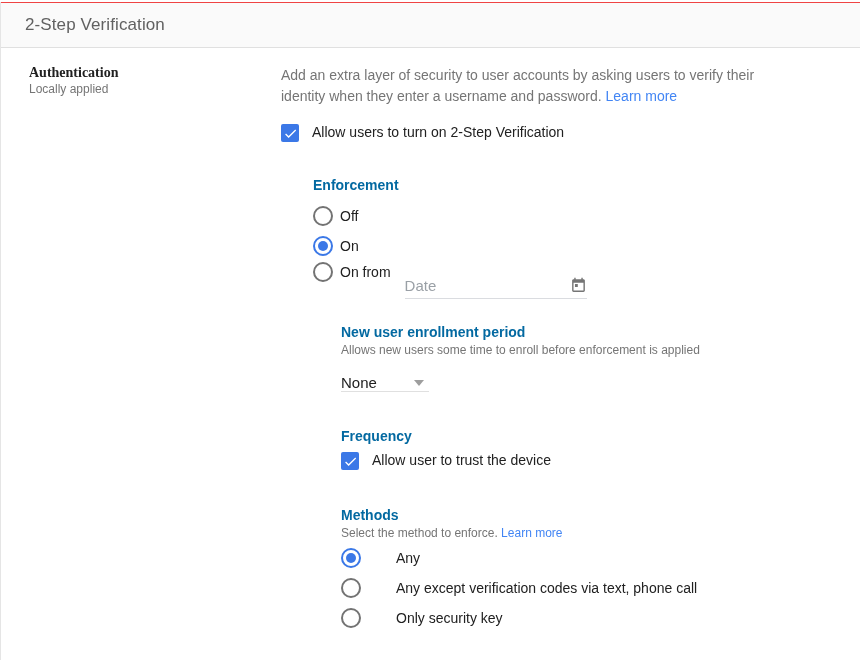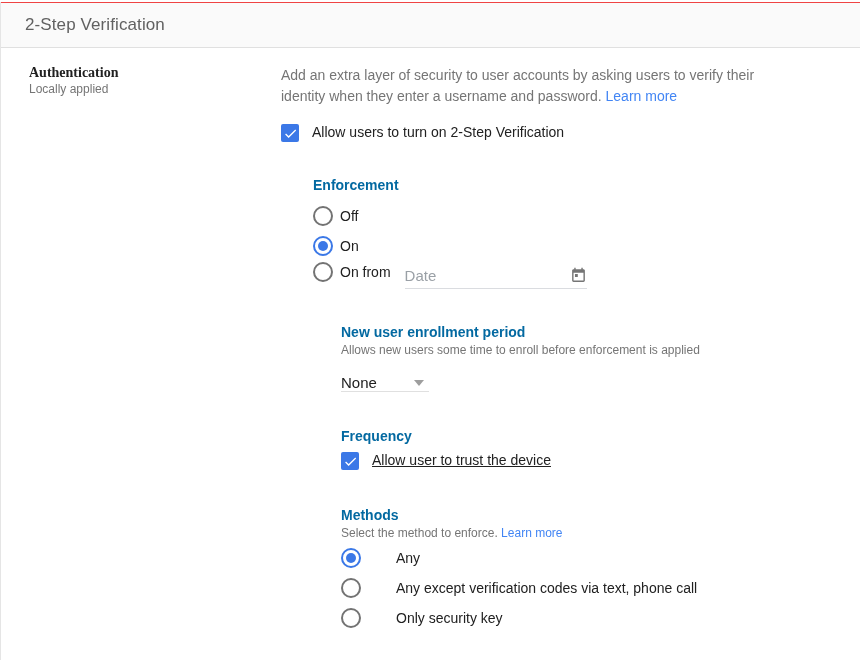--- a/index.html
+++ b/index.html
@@ -56,21 +56,21 @@
   .radio-label { font-size: 14px; color: #212121; margin-left: 7px; }
 
   
   .enforcement { margin: 33px 0 0 32px; }
   .enforcement .sec-heading { margin-bottom: 13px; }
   .enforcement .radio-row { margin-bottom: 10px; }
   .enforcement .radio-row:last-child { margin-bottom: 0; }
   .row-onfrom { margin-top: -4px; }
 
   .date-field {
-    margin-left: 14px; width: 182px; position: relative; top: 6px;
+    margin-left: 14px; width: 182px; position: relative; top: 16px;
     display: flex; align-items: flex-end; border-bottom: 1px solid #dadce0; padding-bottom: 4px;
   }
   .date-field input {
     border: none; outline: none; background: transparent; flex: 1; min-width: 0;
     font-family: inherit; font-size: 15px; color: #212121; padding: 0;
   }
   .date-field input::placeholder { color: #9aa0a6; opacity: 1; }
   .calendar-btn { width: 17px; height: 17px; flex: 0 0 17px; cursor: pointer; margin-left: 8px; }
   .calendar-btn svg { width: 17px; height: 17px; fill: #757575; display: block; }
 
@@ -82,21 +82,21 @@
     border-bottom: 1px solid #e0e0e0; padding-bottom: 0; cursor: pointer;
   }
   .dropdown-value { font-size: 15px; color: #212121; }
   .dd-arrow {
     width: 0; height: 0; margin-right: 5px;
     border-left: 5px solid transparent; border-right: 5px solid transparent;
     border-top: 6px solid #9e9e9e;
   }
 
   .sec-frequency { margin-top: 36px; }
-  .row-trust { margin-top: 8px; height: 20px; text-decoration: underline; }
+  .row-trust { margin-top: 8px; height: 20px; }
 
   .sec-methods { margin-top: 35px; }
   .methods-options { margin-top: 8px; }
   .methods-options .radio-row { margin-bottom: 10px; gap: 28px; }
 </style>
 </head>
 <body>
 
 <div class="page">
   <div class="card">

